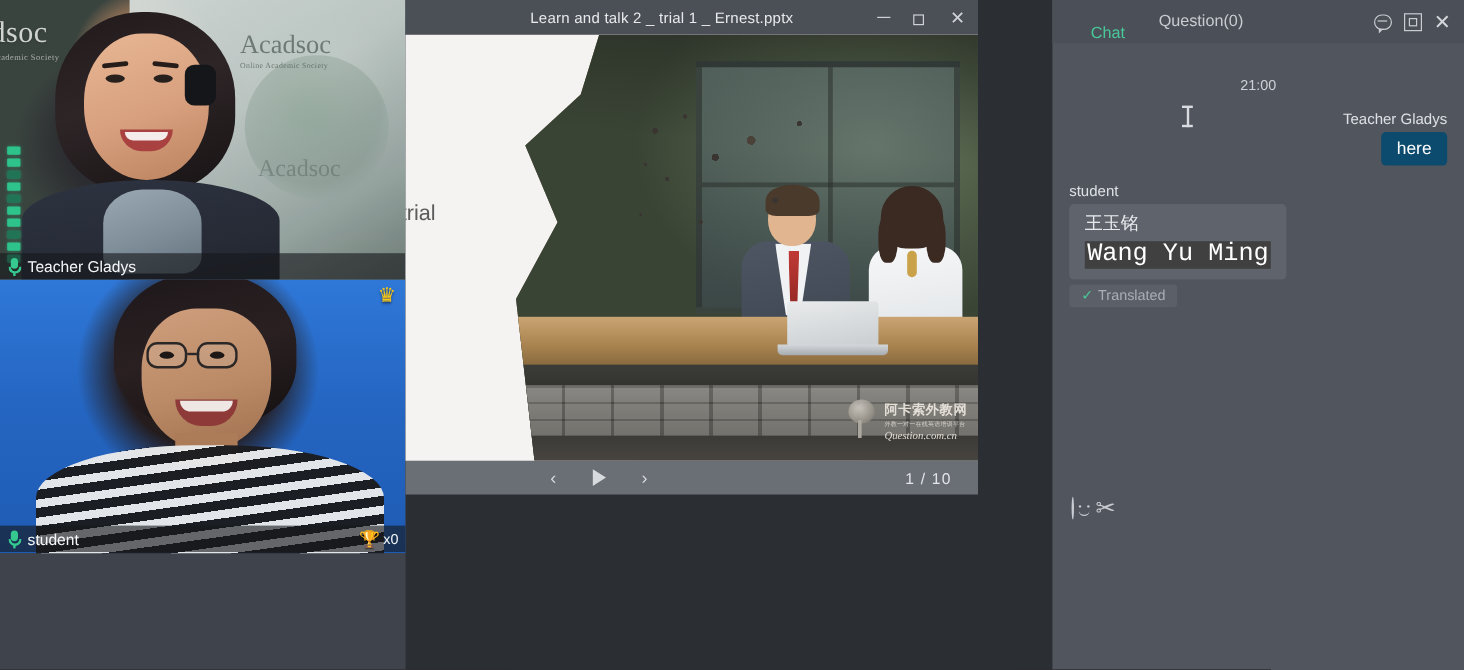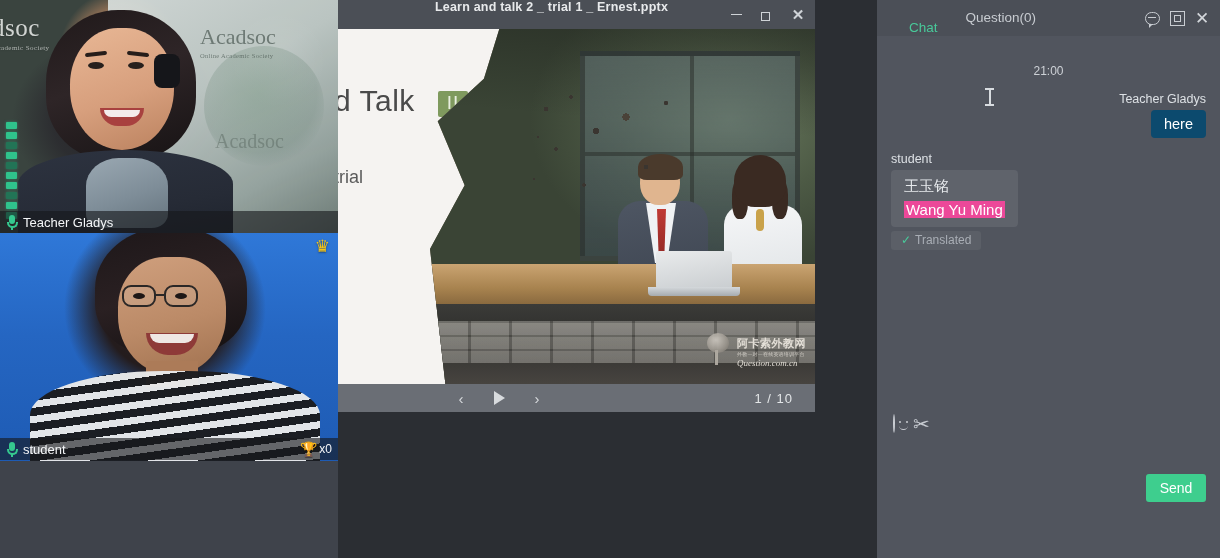--- a/index.html
+++ b/index.html
@@ -140,21 +140,21 @@
     text-shadow:0 1px 2px rgba(0,0,0,.5);
   }
   .name-bar.student { top:205px; }
   .trophy-wrap { margin-left:auto; display:flex; align-items:center; gap:2px; font-size:12px; }
   .trophy { color:#f2b705; font-size:14px; text-shadow:0 1px 1px rgba(0,0,0,.5); }
 
   
   .slide-win { position:absolute; left:338px; top:0; width:477px; height:412px; background:#4b4f56; }
   .slide-title-bar {
     position:absolute; left:0; top:0; width:477px; height:29px;
-    background:#4b4f56; display:flex; font-weight:bold;
+    background:#4b4f56; display:flex; align-items:center;
   }
   .slide-title {
     flex:1; text-align:center; color:#e8eaec; font-size:12.5px; letter-spacing:.2px;
     padding-left:44px;
   }
   .win-btns { display:flex; align-items:center; height:29px; }
   .win-btn { width:30px; height:29px; display:flex; align-items:center; justify-content:center;
     color:#cfd3d7; font-size:13px; }
   .win-btn.close { font-size:15px; width:34px; }
   .wb-min { width:11px; height:1.6px; background:#cfd3d7; display:block; }
@@ -289,21 +289,21 @@
   .msg { margin-top:14px; }
   .msg.right { text-align:right; }
   .msg-name { color:#dde1e5; font-size:12.5px; margin-bottom:4px; }
   .bub {
     display:inline-block; padding:6px 13px; border-radius:4px; font-size:14.5px;
   }
   .bub.green { background:#0c4a6e; color:#ffffff; }
   .msg.left { text-align:left; }
   .bub.grey { background:#5f636b; color:#e7eaed; padding:7px 13px 9px; text-align:left; }
   .bub.grey .cn { font-size:15px; font-family:"DejaVu Sans", sans-serif; display:block; margin-bottom:5px; }
-  .bub.grey .en { display:inline-block; background:#ec4899; color:#ffffff; font-size:15px; padding:0 2px; }
+  .bub.grey .en { display:inline-block; background:#404040; color:#ffffff; font-size:21px; padding:0 2px;font-family:Liberation Mono, monospace; }
   .translated {
     display:inline-block; margin-top:4px; background:#5b5f67; color:#a9aeb5;
     font-size:12px; padding:2px 10px 3px; border-radius:3px;
   }
   .translated .chk { color:#49c99a; margin-right:4px; }
 
   .chat-tools { position:absolute; left:0; top:404px; width:343px; height:40px; display:flex; align-items:center; gap:18px; padding-left:16px; }
   .tool-ico { color:#c8ccd2; }
   .smiley { width:21px; height:21px; border:1.6px solid #c8ccd2; border-radius:50%; position:relative; }
   .smiley i { position:absolute; width:2.4px;height:2.4px;background:#c8ccd2;border-radius:50%; top:6px;}
@@ -425,24 +425,20 @@
           </div>
         <div class="win-btn close">
             <span>✕</span>
           </div>
       </div>
     </div>
 
     <div class="slide-canvas">
       <div class="slide-white"></div>
 
-      <div class="slide-heading">
-        <span>d Talk</span>
-        <span class="slide-badge">II</span>
-      </div>
       <div class="slide-sub">trial</div>
 
       <div class="photo">
         <div class="photo-inner">
           <div class="photo-window"></div>
           <div class="p-man">
             <div class="pm-body"></div>
             <div class="pm-shirt"></div>
             <div class="pm-tie"></div>
             <div class="pm-head"></div>
@@ -532,19 +528,16 @@
           </span>
         </div>
       </div>
     </div>
 
     <div class="chat-tools">
       <div class="tool-ico"><span class="smiley"><i class="l"></i><i class="r"></i><b></b></span></div>
       <div class="tool-ico"><span class="scissors">✂</span></div>
     </div>
 
-    <div class="chat-input">
-      <button class="send-btn">Send</button>
-    </div>
   </div>
 
   <div class="text-cursor"></div>
 </div>
 
 </body></html>

